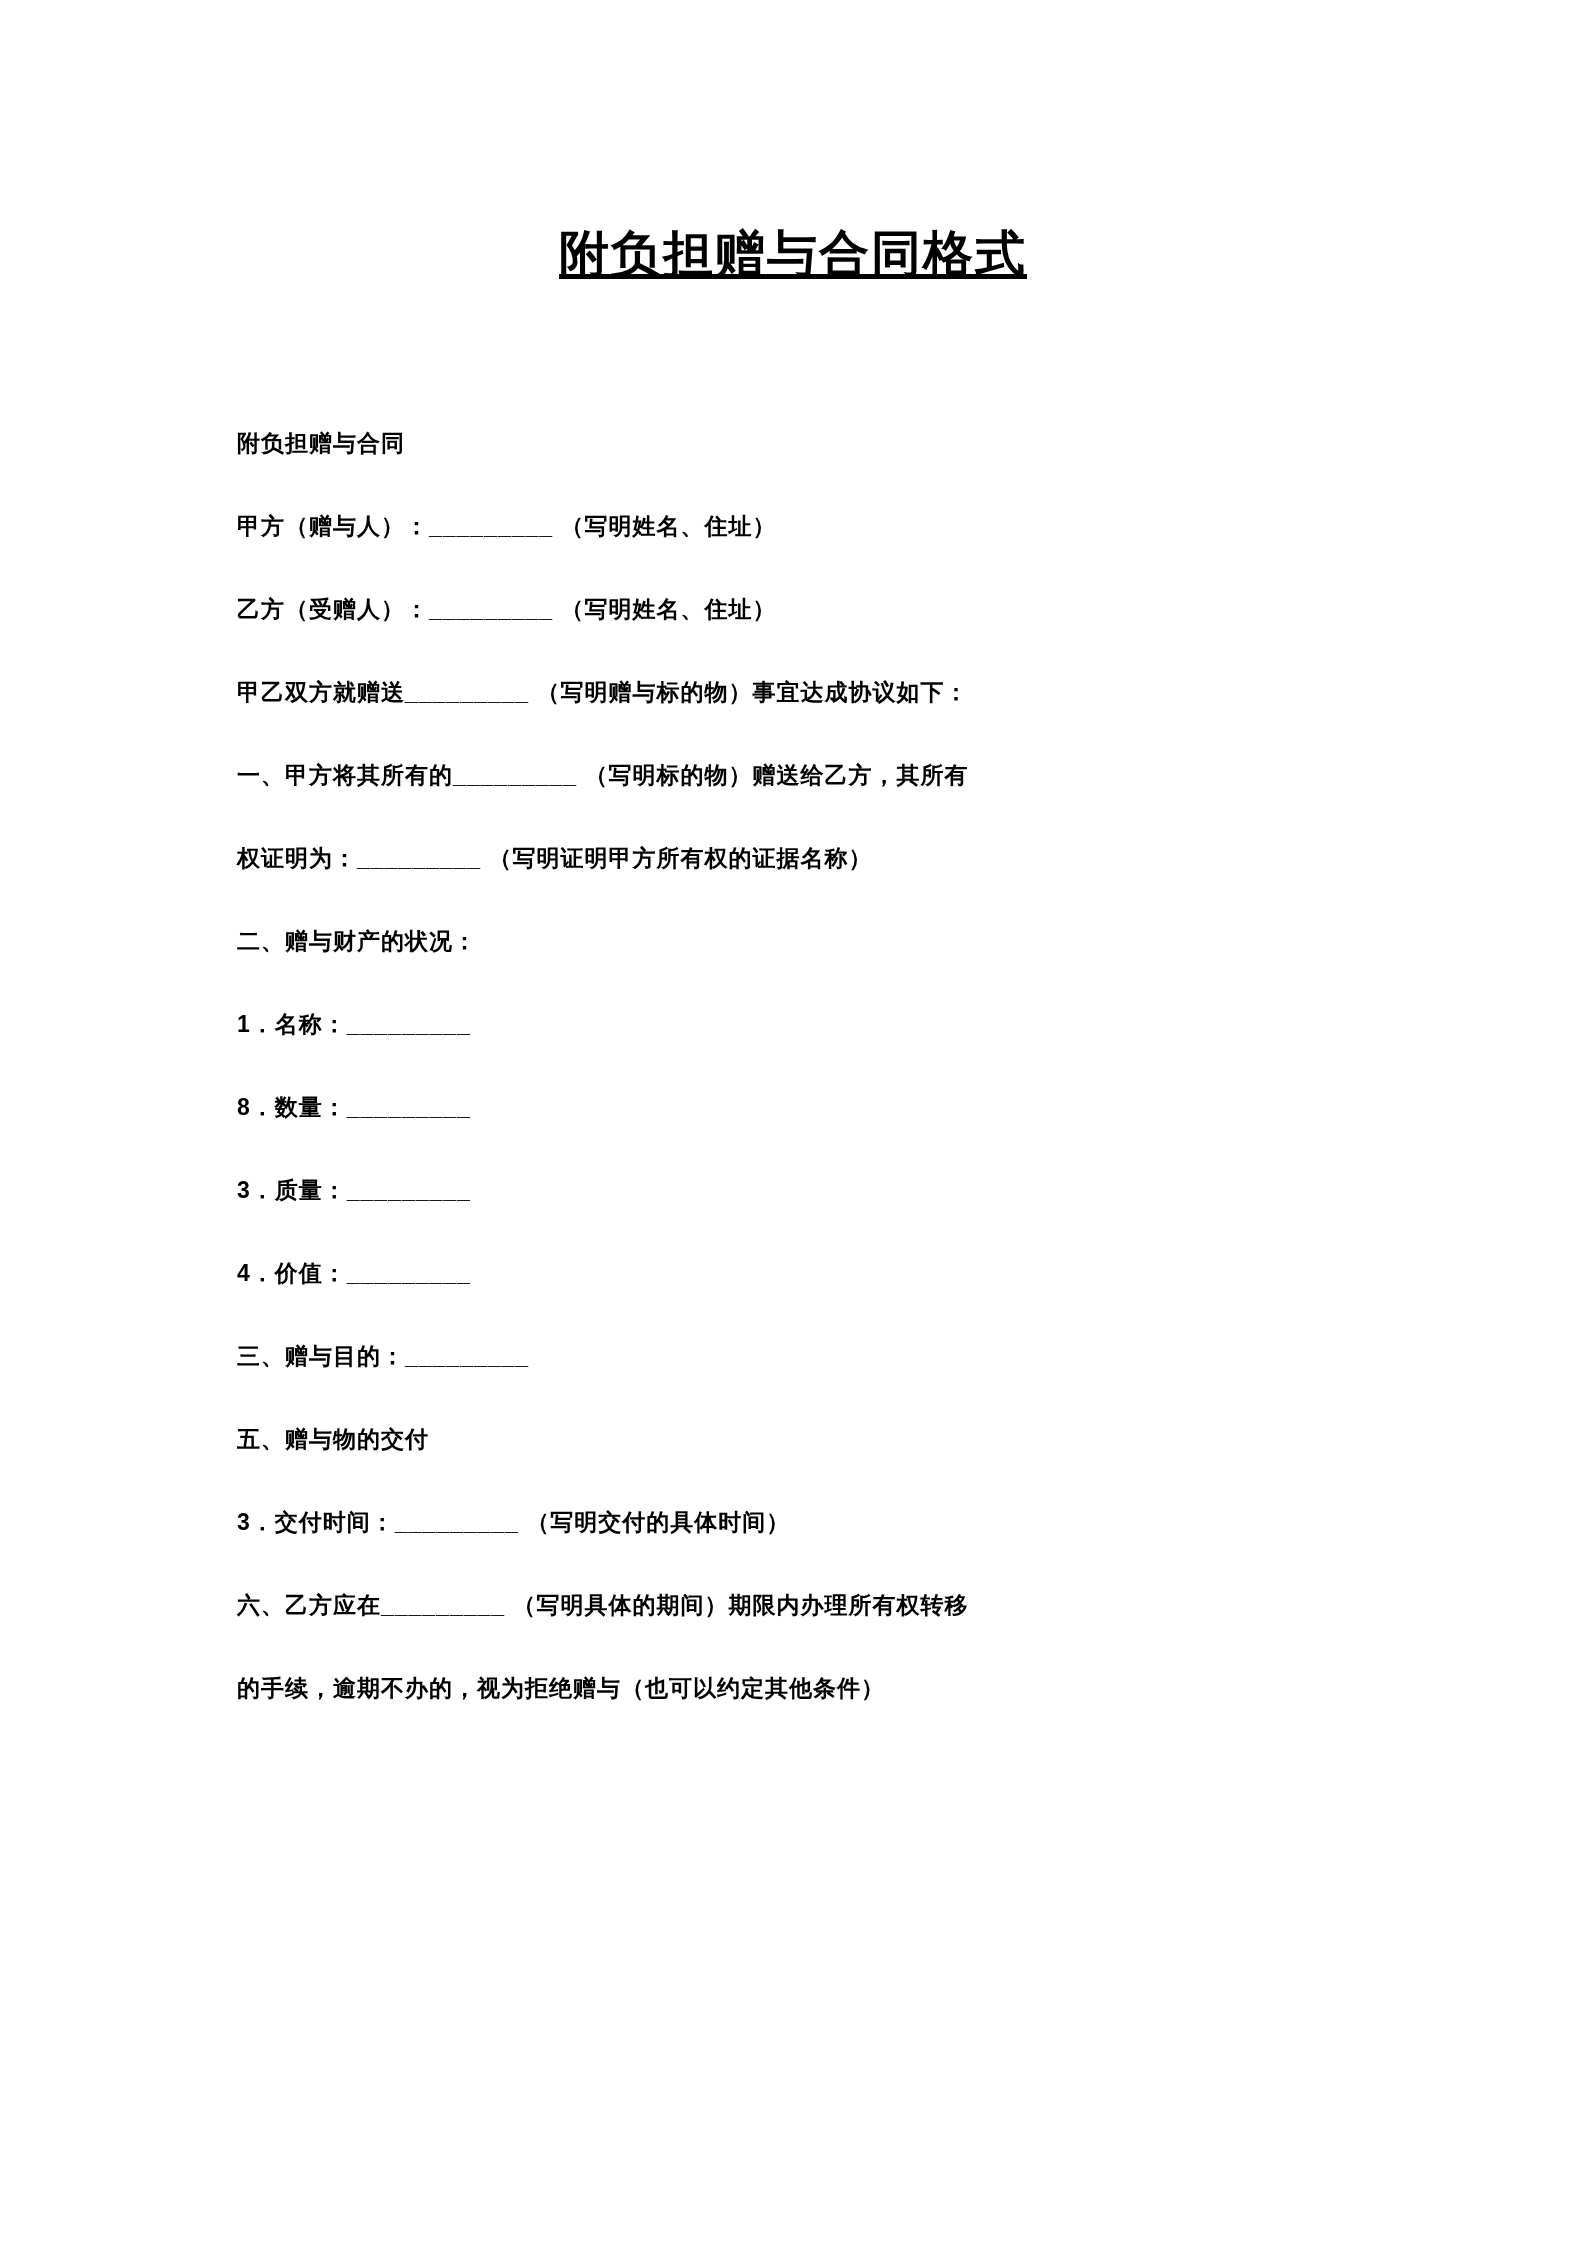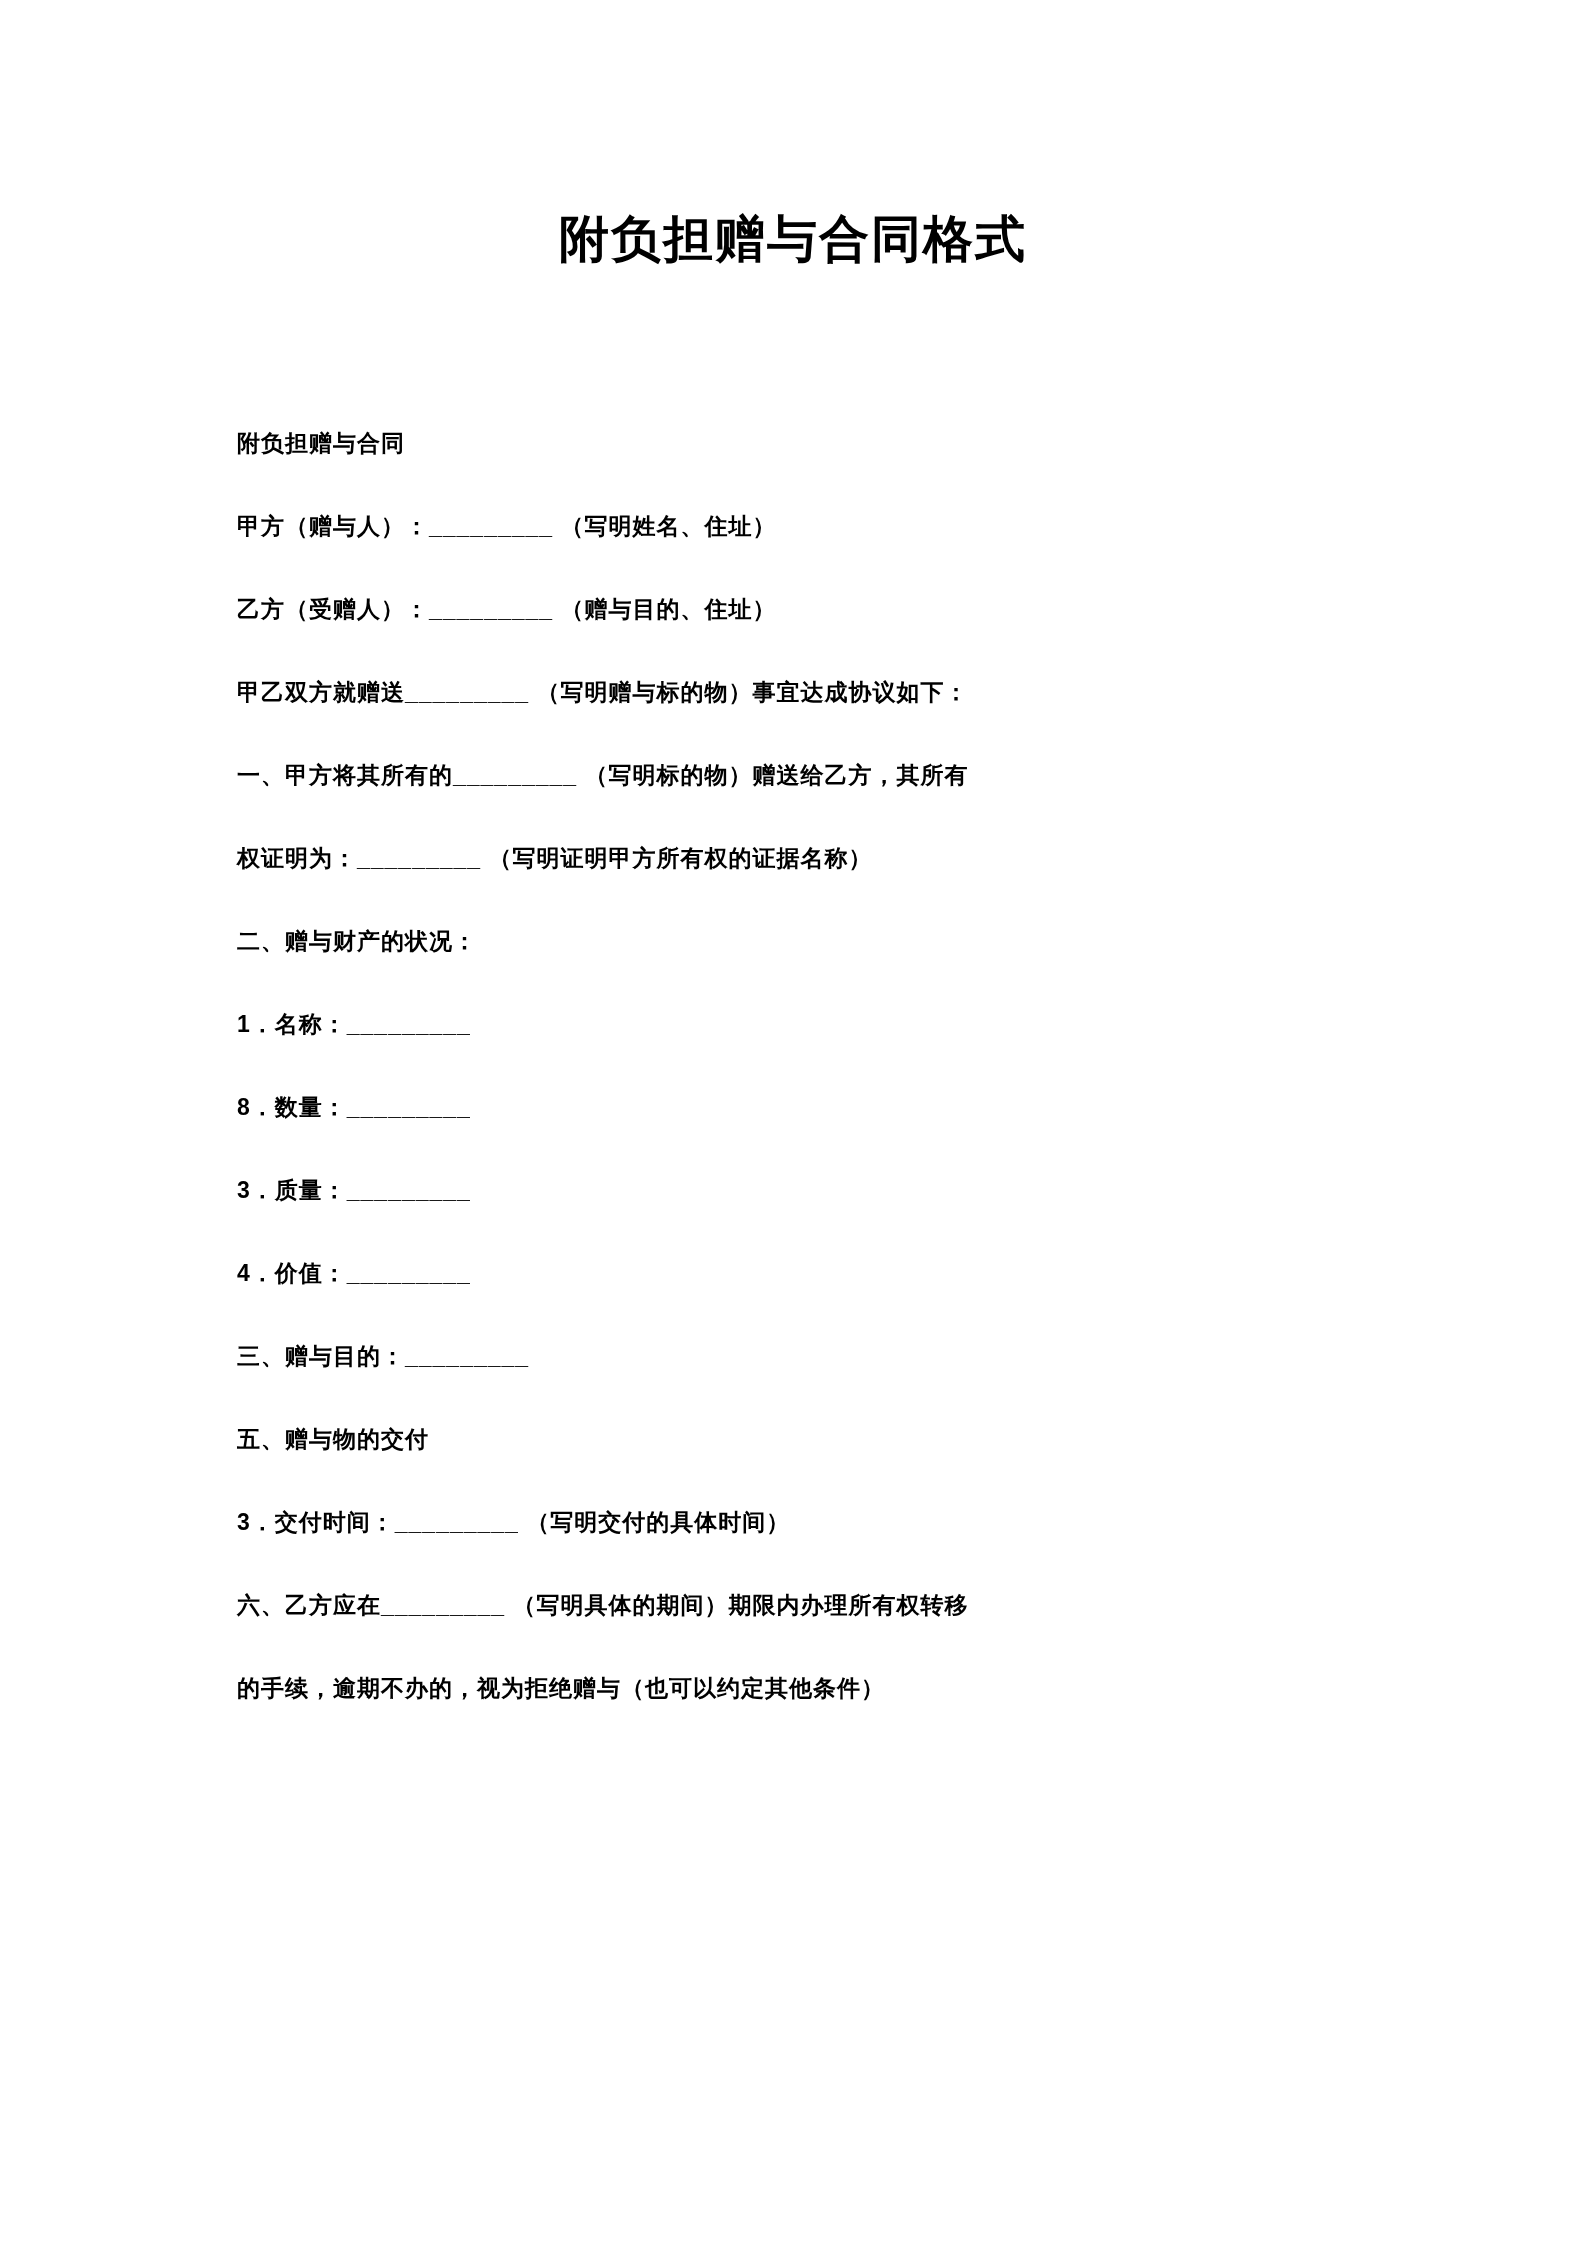--- a/index.html
+++ b/index.html
@@ -11,29 +11,30 @@
     position: relative;
     width: 1586px;
     height: 2244px;
     background: #ffffff;
     color: #000000;
     font-family: "Liberation Sans", sans-serif;
     overflow: hidden;
   }
   .doc-title {
     position: absolute;
-    top: 203px;
+    top: 218px;
     left: 0;
     width: 100%;
     text-align: center;
     font-size: 50px;
     font-weight: 700;
     letter-spacing: 2px;
     line-height: 72px;
     white-space: nowrap;
+    text-decoration: underline;
   }
   .doc-body {
     position: absolute;
     left: 237px;
     top: 402px;
     width: 1130px;
   }
   .doc-line {
     font-size: 23px;
     font-weight: 600;
@@ -44,21 +45,21 @@
 </style>
 </head>
 <body>
 
 <div class="page">
   <div class="doc-title">附负担赠与合同格式</div>
 
   <div class="doc-body">
     <div class="doc-line">附负担赠与合同</div>
     <div class="doc-line">甲方（赠与人）：_________ （写明姓名、住址）</div>
-    <div class="doc-line">乙方（受赠人）：_________ （赠与目的、住址）</div>
+    <div class="doc-line">乙方（受赠人）：_________ （写明姓名、住址）</div>
     <div class="doc-line">甲乙双方就赠送_________ （写明赠与标的物）事宜达成协议如下：</div>
     <div class="doc-line">一、甲方将其所有的_________ （写明标的物）赠送给乙方，其所有</div>
     <div class="doc-line">权证明为：_________ （写明证明甲方所有权的证据名称）</div>
     <div class="doc-line">二、赠与财产的状况：</div>
     <div class="doc-line">1．名称：_________</div>
     <div class="doc-line">8．数量：_________</div>
     <div class="doc-line">3．质量：_________</div>
     <div class="doc-line">4．价值：_________</div>
     <div class="doc-line">三、赠与目的：_________</div>
     <div class="doc-line">五、赠与物的交付</div>

